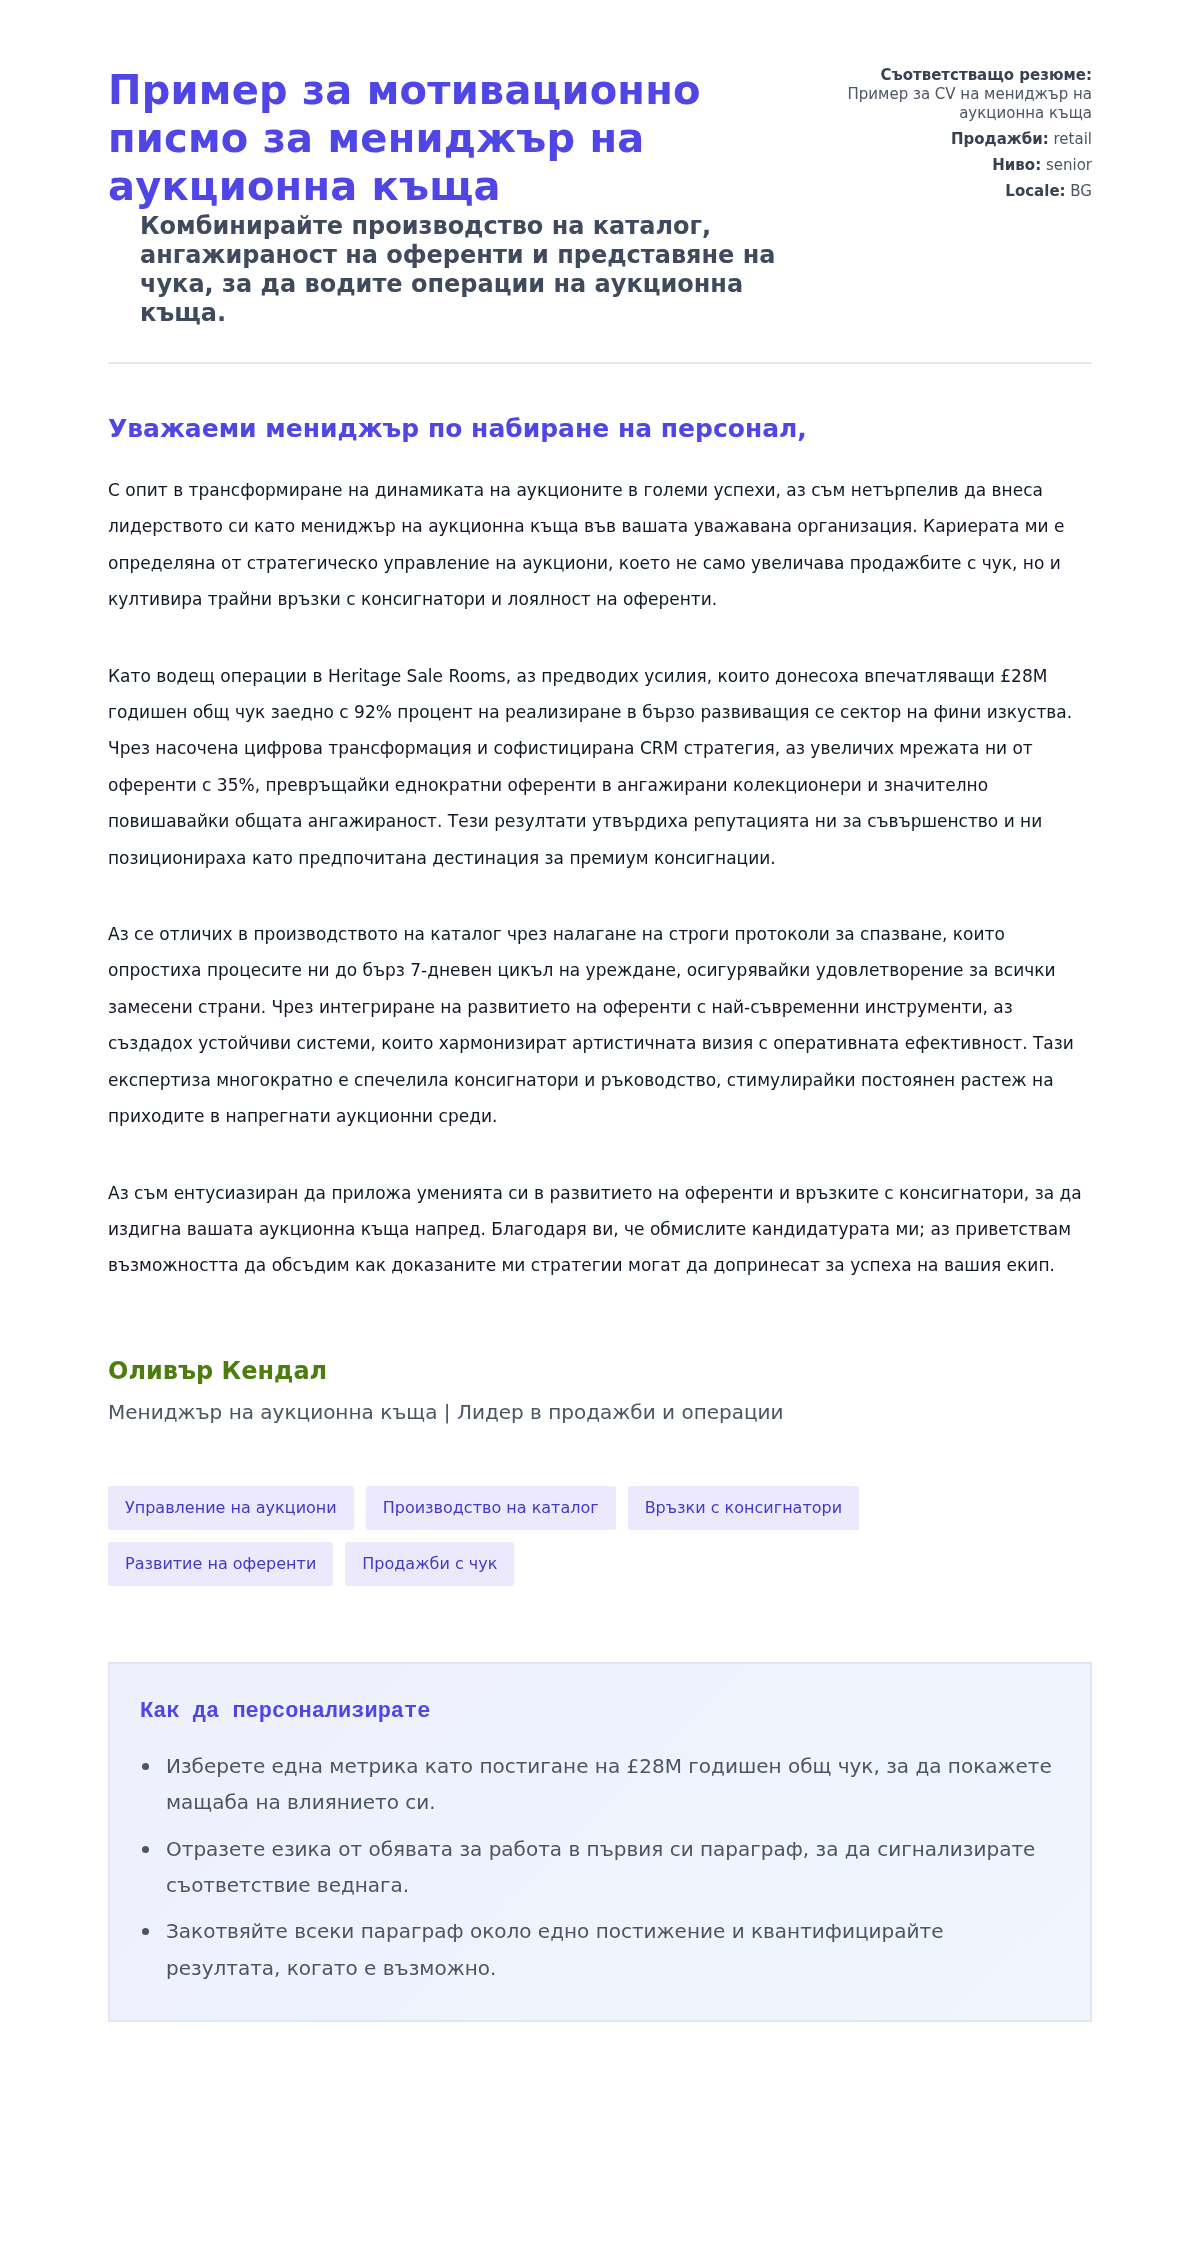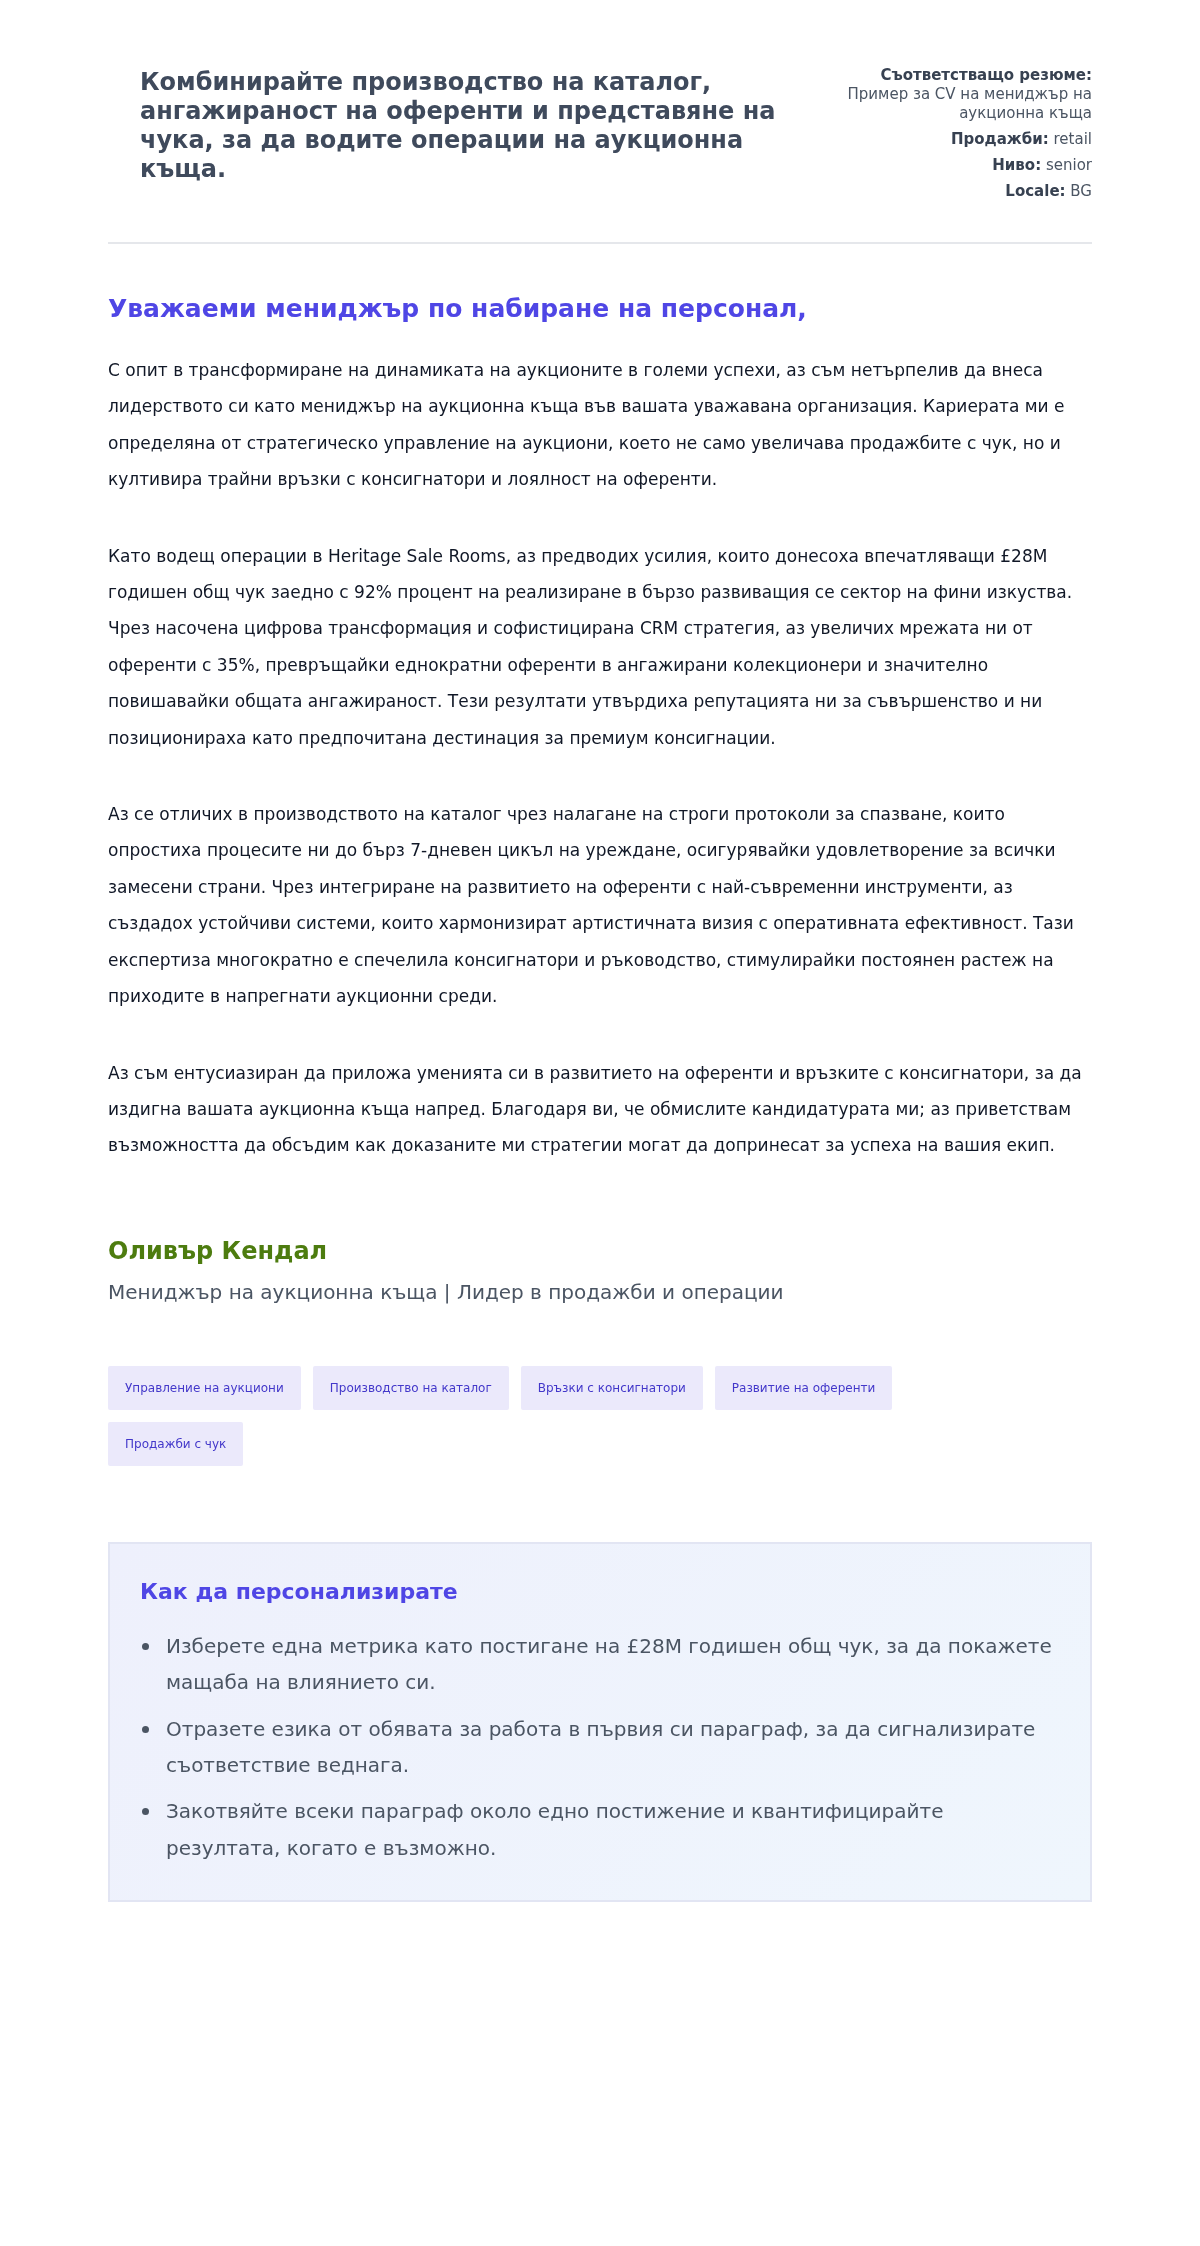--- a/index.html
+++ b/index.html
@@ -77,36 +77,37 @@
   .tags {
     margin-top: 60px;
     display: flex;
     flex-wrap: wrap;
     gap: 12px 12px;
     width: 860px;
   }
   .tag {
     background: #ebe9fb;
     color: #4338ca;
-    font-size: 12px;
+    font-size: 16px;
     line-height: 20px;
     padding: 12px 17px 12px 17px;
     border-radius: 2px;
   }
   .tips {
     margin-top: 76px;
     border: 2px solid #e2e5f3;
     background: linear-gradient(135deg, #eef0fc 0%, #eff6fd 100%);
     padding: 34px 30px 34px 30px;
   }
   .tips-title {
     font-size: 22px;
     font-weight: bold;
     color: #4f46e5;
     line-height: 28px;
+    font-family: Liberation Mono, monospace;
   }
   .tips ul {
     margin-top: 22px;
     list-style: none;
   }
   .tips li {
     position: relative;
     padding-left: 26px;
     font-size: 20px;
     line-height: 36.4px;
@@ -124,20 +125,21 @@
     background: #4b5563;
   }
 </style>
 </head>
 <body>
 
 <div class="page">
 
   <header class="header">
     <div class="header-left">
+      <h1 class="title">Пример за мотивационно писмо за мениджър на аукционна къща</h1>
       <h2 class="subtitle">Комбинирайте производство на каталог, ангажираност на оференти и представяне на чука, за да водите операции на аукционна къща.</h2>
     </div>
     <div class="meta">
       <div class="meta-row">
         <b>Съответстващо резюме:</b>
         <span>Пример за CV на мениджър на аукционна къща</span>
       </div>
       <div class="meta-row">
         <b>Продажби:</b>
         <span>retail</span>

